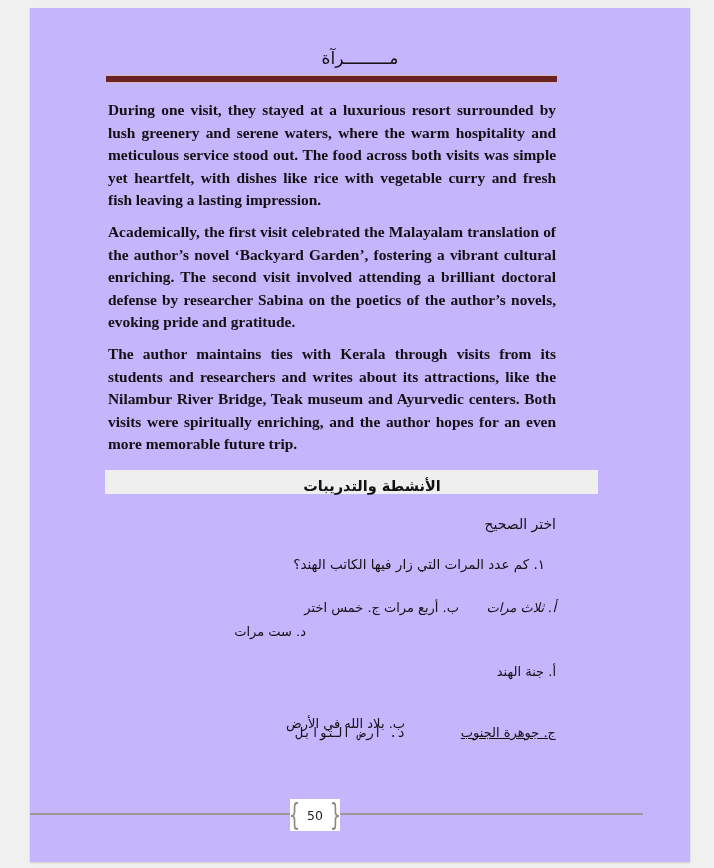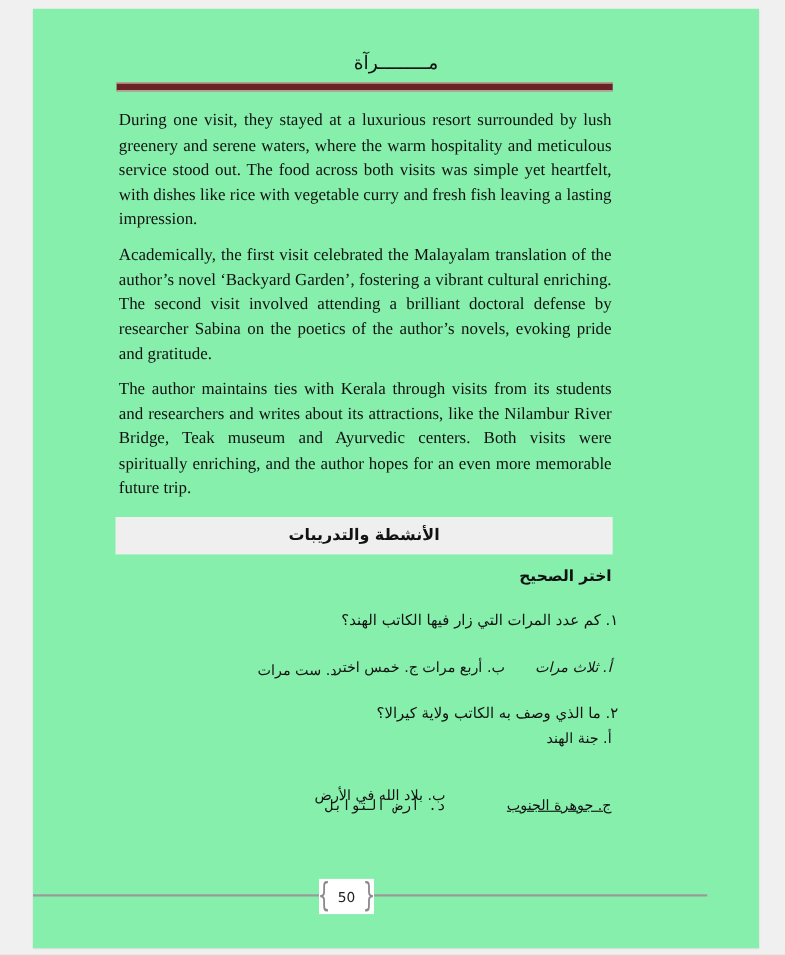--- a/index.html
+++ b/index.html
@@ -3,54 +3,54 @@
 <meta charset="utf-8">
 <style>
   html, body { margin: 0; padding: 0; }
   body {
     width: 714px; height: 868px; position: relative; overflow: hidden;
     background: #f0f0f0;
     font-family: "Liberation Serif", "DejaVu Serif", serif;
   }
   .page {
     position: absolute; left: 30px; top: 8px; width: 660px; height: 854px;
-    background: #86efac;
+    background: #c4b5fd;
     box-shadow: 0 1px 2px rgba(0,0,0,0.15);
   }
   .header-title {
     position: absolute; left: 0; right: 0; top: 40px;
     text-align: center; direction: rtl;
     font-family: "DejaVu Sans", sans-serif; font-size: 17px; color: #111;
     letter-spacing: 1px;
   }
   .header-rule {
     position: absolute; left: 76px; width: 451px; top: 67px; height: 6px;
     background: #6b2224; border-top: 1px solid #d9b8b8; border-bottom: 1px solid #d9b8b8;
   }
   .body-text {
     position: absolute; left: 78px; width: 448px; top: 91px;
     font-size: 15.4px; line-height: 22.6px; color: #111;
     text-align: justify;
   }
-  .body-text p { margin: 0 0 9px 0; }
+  .body-text p { margin: 0 0 9px 0; font-weight: bold; }
   .banner {
-    position: absolute; left: 75px; width: 452px; top: 462px; height: 34px;
+    position: absolute; left: 75px; width: 452px; top: 462px; height: 24px;
     background: #efefef;
-    display: flex; align-items: center; justify-content: center;
+    display: flex; align-items: flex-end; justify-content: center; padding-left: 41px;
   }
   .banner span {
     direction: rtl; font-family: "DejaVu Sans", sans-serif; font-weight: bold;
     font-size: 14.5px; color: #111;
   }
   .rtl {
     position: absolute; direction: rtl;
     font-family: "DejaVu Sans", sans-serif; color: #111;
   }
-  .subhead { right: 134px; top: 508px; font-size: 14px; font-weight: bold; }
-  .question { right: 128px; font-size: 13.5px; }
+  .subhead { right: 134px; top: 508px; font-size: 14px; font-weight: normal; }
+  .question { right: 145px; font-size: 13.5px; }
   .q1 { top: 548px; }
   .q2 { top: 633px; }
   .opt { font-size: 13px; }
   .footer-line {
     position: absolute; left: 0; width: 613px; top: 805px; height: 2px; background: #9a9a9a;
   }
   .page-num {
     position: absolute; left: 260px; top: 791px; width: 50px; height: 32px;
     background: #fff;
     display: flex; align-items: center; justify-content: center;
@@ -80,23 +80,22 @@
   <div class="banner">
     <span>الأنشطة والتدريبات</span>
   </div>
 
   <div class="rtl subhead">اختر الصحيح</div>
 
   <div class="rtl question q1">١. كم عدد المرات التي زار فيها الكاتب الهند؟</div>
   <div class="rtl opt" style="right:134px; top:592px;font-style:italic;">أ. ثلاث مرات</div>
   <div class="rtl opt" style="right:231px; top:592px;">ب. أربع مرات</div>
   <div class="rtl opt" style="right:310px; top:592px;">ج. خمس اختر</div>
-  <div class="rtl opt" style="right:384px; top:595px;text-align:center;">د. ست مرات</div>
+  <div class="rtl opt" style="right:384px; top:616px;text-align:center;">د. ست مرات</div>
 
-  <div class="rtl question q2">٢. ما الذي وصف به الكاتب ولاية كيرالا؟</div>
   <div class="rtl opt" style="right:134px; top:656px;">أ. جنة الهند</div>
   <div class="rtl opt" style="right:285px; top:675px;margin-top:33px;">ب. بلاد الله في الأرض</div>
   <div class="rtl opt" style="right:134px; top:717px;text-decoration:underline;">ج. جوهرة الجنوب</div>
   <div class="rtl opt" style="right:285px; top:717px;font-family:Liberation Mono, monospace;">د. أرض التوابل</div>
 
   <div class="footer-line"></div>
   <div class="page-num">
     <span class="br">{</span>
     <span class="num">50</span>
     <span class="br">}</span>

